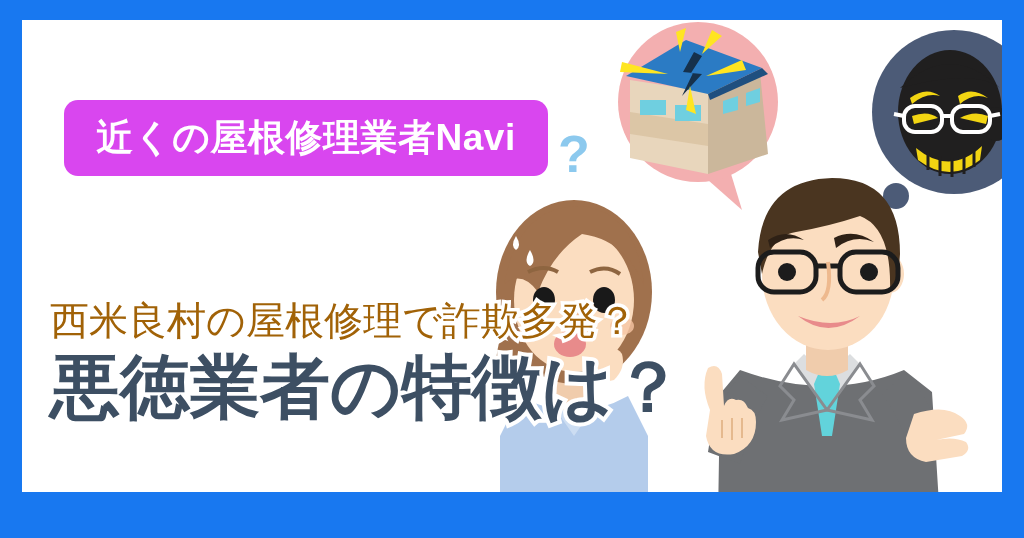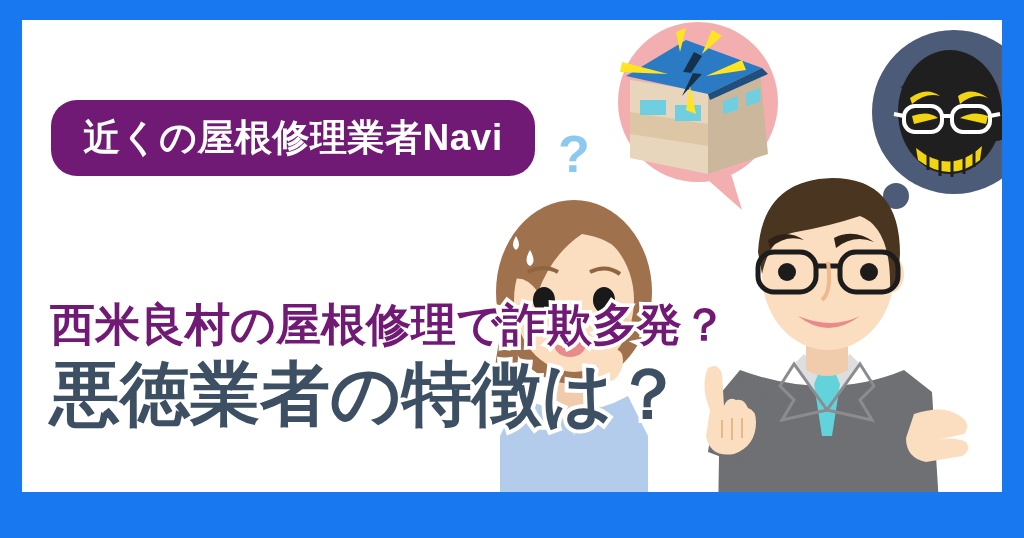--- a/index.html
+++ b/index.html
@@ -27,26 +27,26 @@
     top: 20px;
     width: 980px;
     height: 472px;
     background: #ffffff;
     overflow: hidden;
   }
 
   
   .badge {
     position: absolute;
-    left: 29px;
+    left: 42px;
     top: 80px;
     width: 484px;
     height: 76px;
-    background: #701a75;
-    border-radius: 26px;
+    background: #d946ef;
+    border-radius: 14px;
     display: flex;
     align-items: center;
     justify-content: center;
     z-index: 40;
   }
   .badge-label {
     color: #ffffff;
     font-size: 37px;
     font-weight: bold;
     letter-spacing: 0.5px;
@@ -66,23 +66,23 @@
 
   
   .headline {
     position: absolute;
     left: 28px;
     top: 278px;
     z-index: 45;
     pointer-events: none;
   }
   .headline-line1 {
-    font-size: 45px;
-    font-weight: bold;
-    color: #701a75;
+    font-size: 39px;
+    font-weight: normal;
+    color: #a16207;
     line-height: 1.18;
     white-space: nowrap;
     letter-spacing: 0px;
     -webkit-text-stroke: 7px #ffffff;
     paint-order: stroke fill;
   }
   .headline-line2 {
     font-size: 70px;
     font-weight: bold;
     color: #3D4F63;

